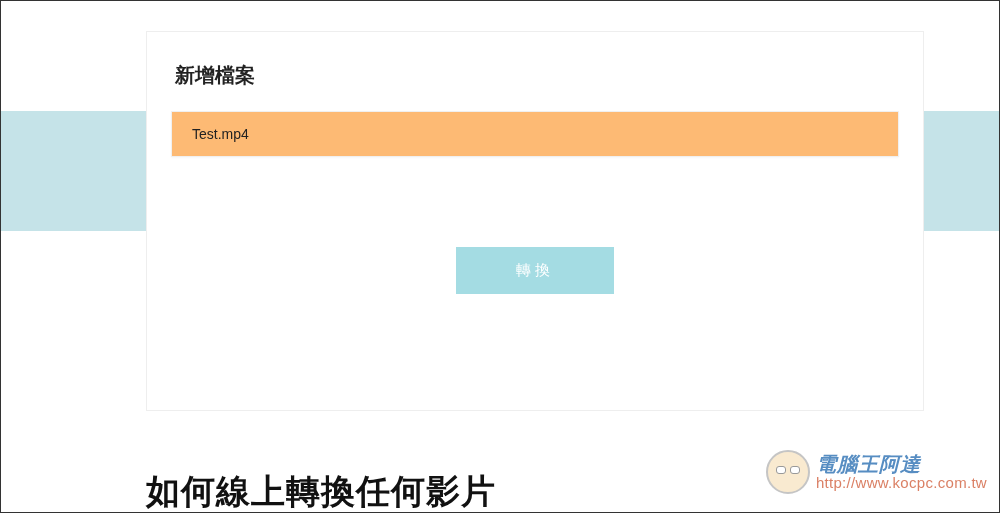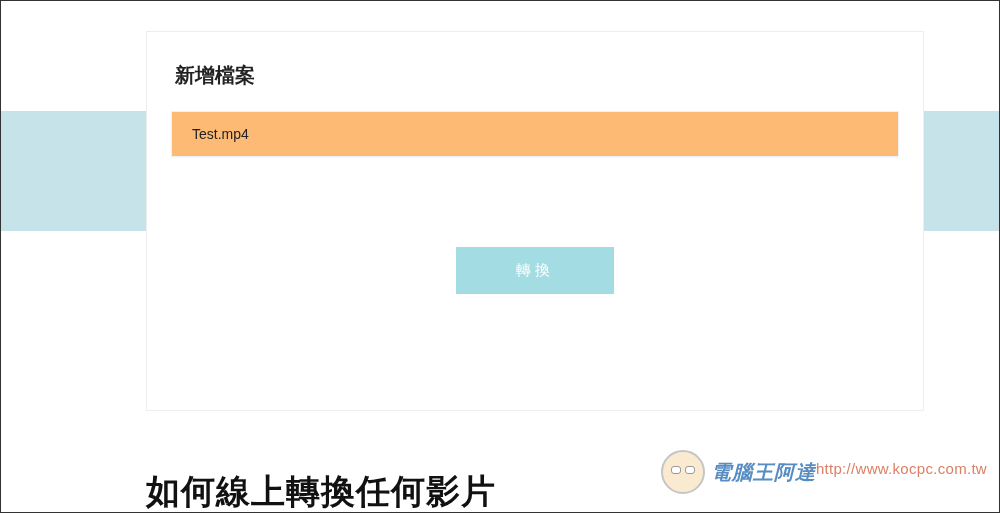--- a/index.html
+++ b/index.html
@@ -99,20 +99,21 @@
       height: 6px;
       background: #fff;
       border: 1.5px solid #888;
       border-radius: 3px;
       top: 14px;
     }
     .wm-face::before { left: 8px; }
     .wm-face::after { right: 8px; }
     .wm-text {
       display: flex;
+      flex-direction: column;
       line-height: 1.1;
     }
     .wm-title {
       font-size: 20px;
       font-weight: 900;
       color: #3a7ab8;
       font-style: italic;
       letter-spacing: 1px;
     }
     .wm-url {

